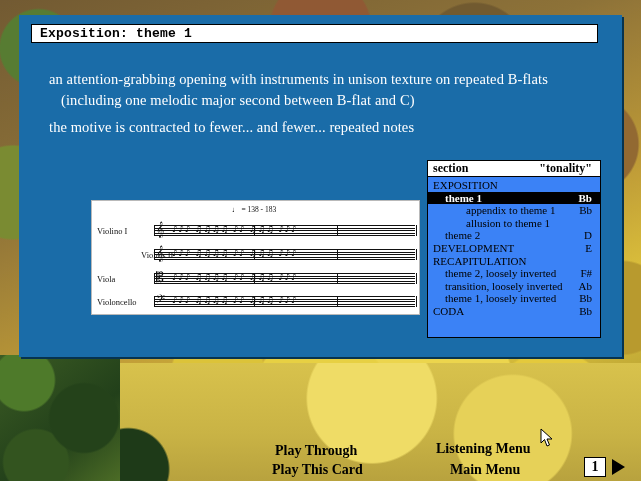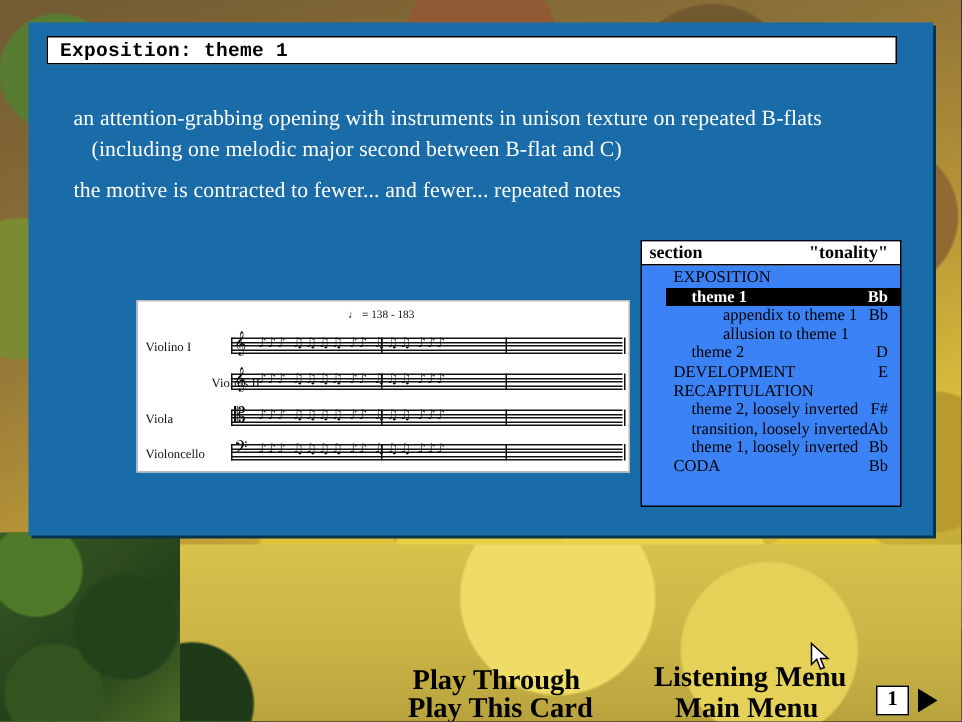--- a/index.html
+++ b/index.html
@@ -211,21 +211,21 @@
     font-weight: bold;
   }
   .list-header .h-right {
     position: absolute;
     right: 8px; top: 0px;
     font-size: 12px;
     font-weight: bold;
   }
   .list-body {
     position: relative;
-    padding: 2px 0 0 16px;
+    padding: 2px 0 0 0;
     font-family: Liberation Serif, serif;
   }
   .row {
     position: relative;
     height: 12.6px;
     line-height: 12.6px;
     font-size: 11px;
     color: #000;
     white-space: nowrap;
   }
@@ -240,21 +240,21 @@
   .row.selected .ton {
     color: #ffffff;
     font-weight: bold;
   }
   .row.selected .lbl { left: 17px; }
 
   
   .menu-text {
     position: absolute;
     color: #000;
-    font-size: 19px;
+    font-size: 14px;
     font-weight: bold;
     white-space: nowrap;
     font-family: "Liberation Serif", serif;
   }
   .m-playthrough { left: 275px; top: 443px; }
   .m-playthiscard { left: 272px; top: 462px; }
   .m-listening { left: 436px; top: 441px; }
   .m-mainmenu { left: 450px; top: 462px; }
 
   .page-box {

